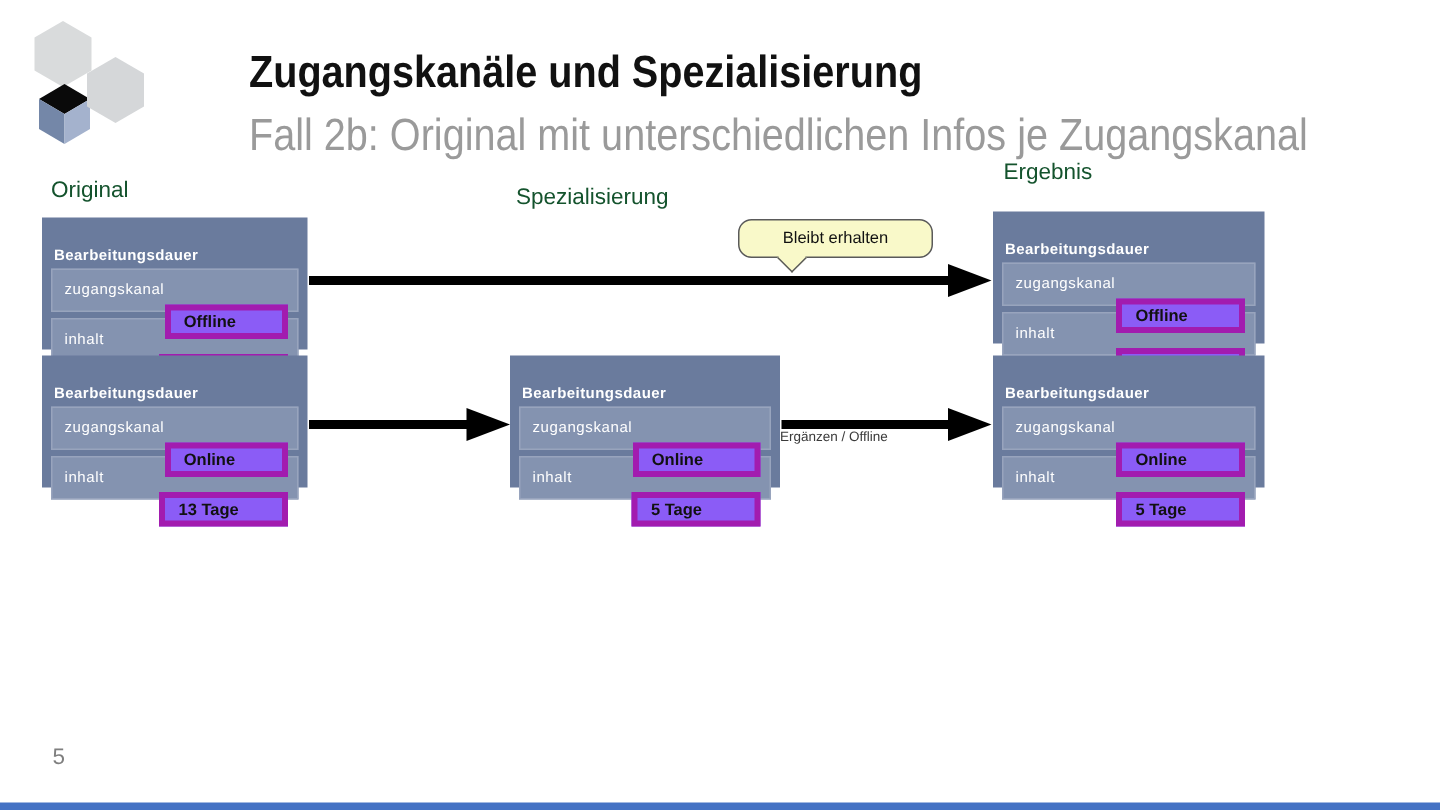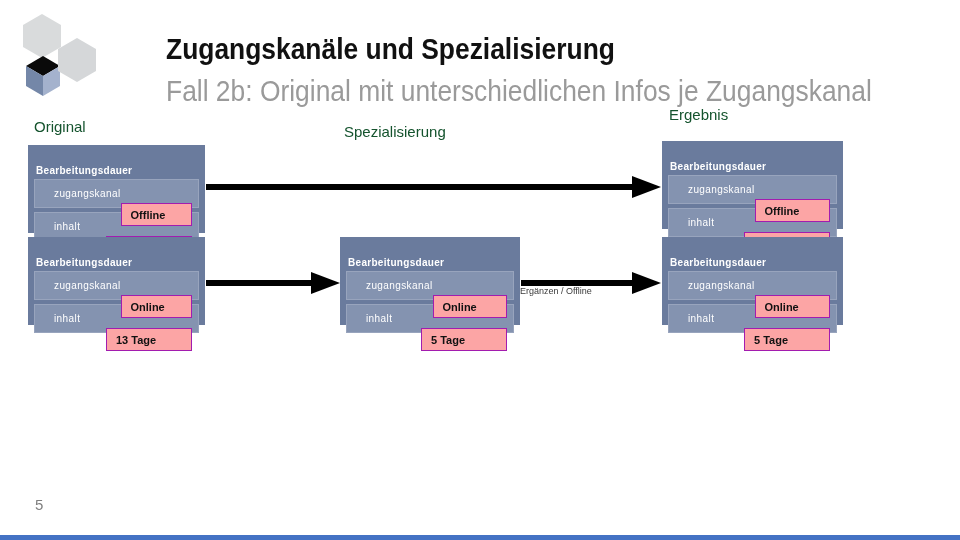--- a/index.html
+++ b/index.html
@@ -28,26 +28,26 @@
   
   .ebox { position:absolute; background:#6a7b9d; box-sizing:border-box; }
   .ebox-header {
     color:#ffffff; font-weight:bold; font-size:10px; letter-spacing:0.3px;
     padding:20px 0 3px 8px; white-space:nowrap;
   }
   .erow {
     margin:0 6px 4px 6px; background:#8493b0; height:29px;
     display:flex; align-items:center; border:1px solid #98a4bd; box-sizing:border-box;
   }
-  .erow-label { color:#ffffff; font-size:10px; padding-left:19px; flex:1; white-space:nowrap; letter-spacing:0.4px; }
+  .erow-label { color:#ffffff; font-size:10px; padding-left:8px; flex:1; white-space:nowrap; letter-spacing:0.4px; }
   .erow-value {
-    background:#fca5a5; width:86px; height:23px; margin-right:6px;
+    background:#8b5cf6; width:86px; height:23px; margin-right:6px;
     font-weight:bold; font-size:11px; color:#111;
     display:flex; align-items:center; padding-left:9px; box-sizing:border-box;
-    border:1px solid #a21caf; white-space:nowrap;margin-top:42px;
+    border:4px solid #a21caf; white-space:nowrap;margin-top:42px;
   }
   #box-a1 { left:28px;  top:145px; width:177px; height:88px; }
   #box-a2 { left:28px;  top:237px; width:177px; height:88px; }
   #box-b  { left:340px; top:237px; width:180px; height:88px; }
   #box-c1 { left:662px; top:141px; width:181px; height:88px; }
   #box-c2 { left:662px; top:237px; width:181px; height:88px; }
   
   #arrows { position:absolute; left:0; top:0; pointer-events:none; }
   
   #callout {
@@ -157,19 +157,23 @@
     <div class="erow">
       <span class="erow-label">zugangskanal</span>
       <span class="erow-value">Online</span>
     </div>
     <div class="erow">
       <span class="erow-label">inhalt</span>
       <span class="erow-value">5 Tage</span>
     </div>
   </div>
 
+  <div id="callout">
+    <div id="callout-pointer"></div>
+    <span id="callout-text">Bleibt erhalten</span>
+  </div>
 
   <div id="arrow-label">Ergänzen / Offline</div>
 
   <div id="page-number">5</div>
   <div id="footer-bar"></div>
 
 </div>
 
 </body></html>

